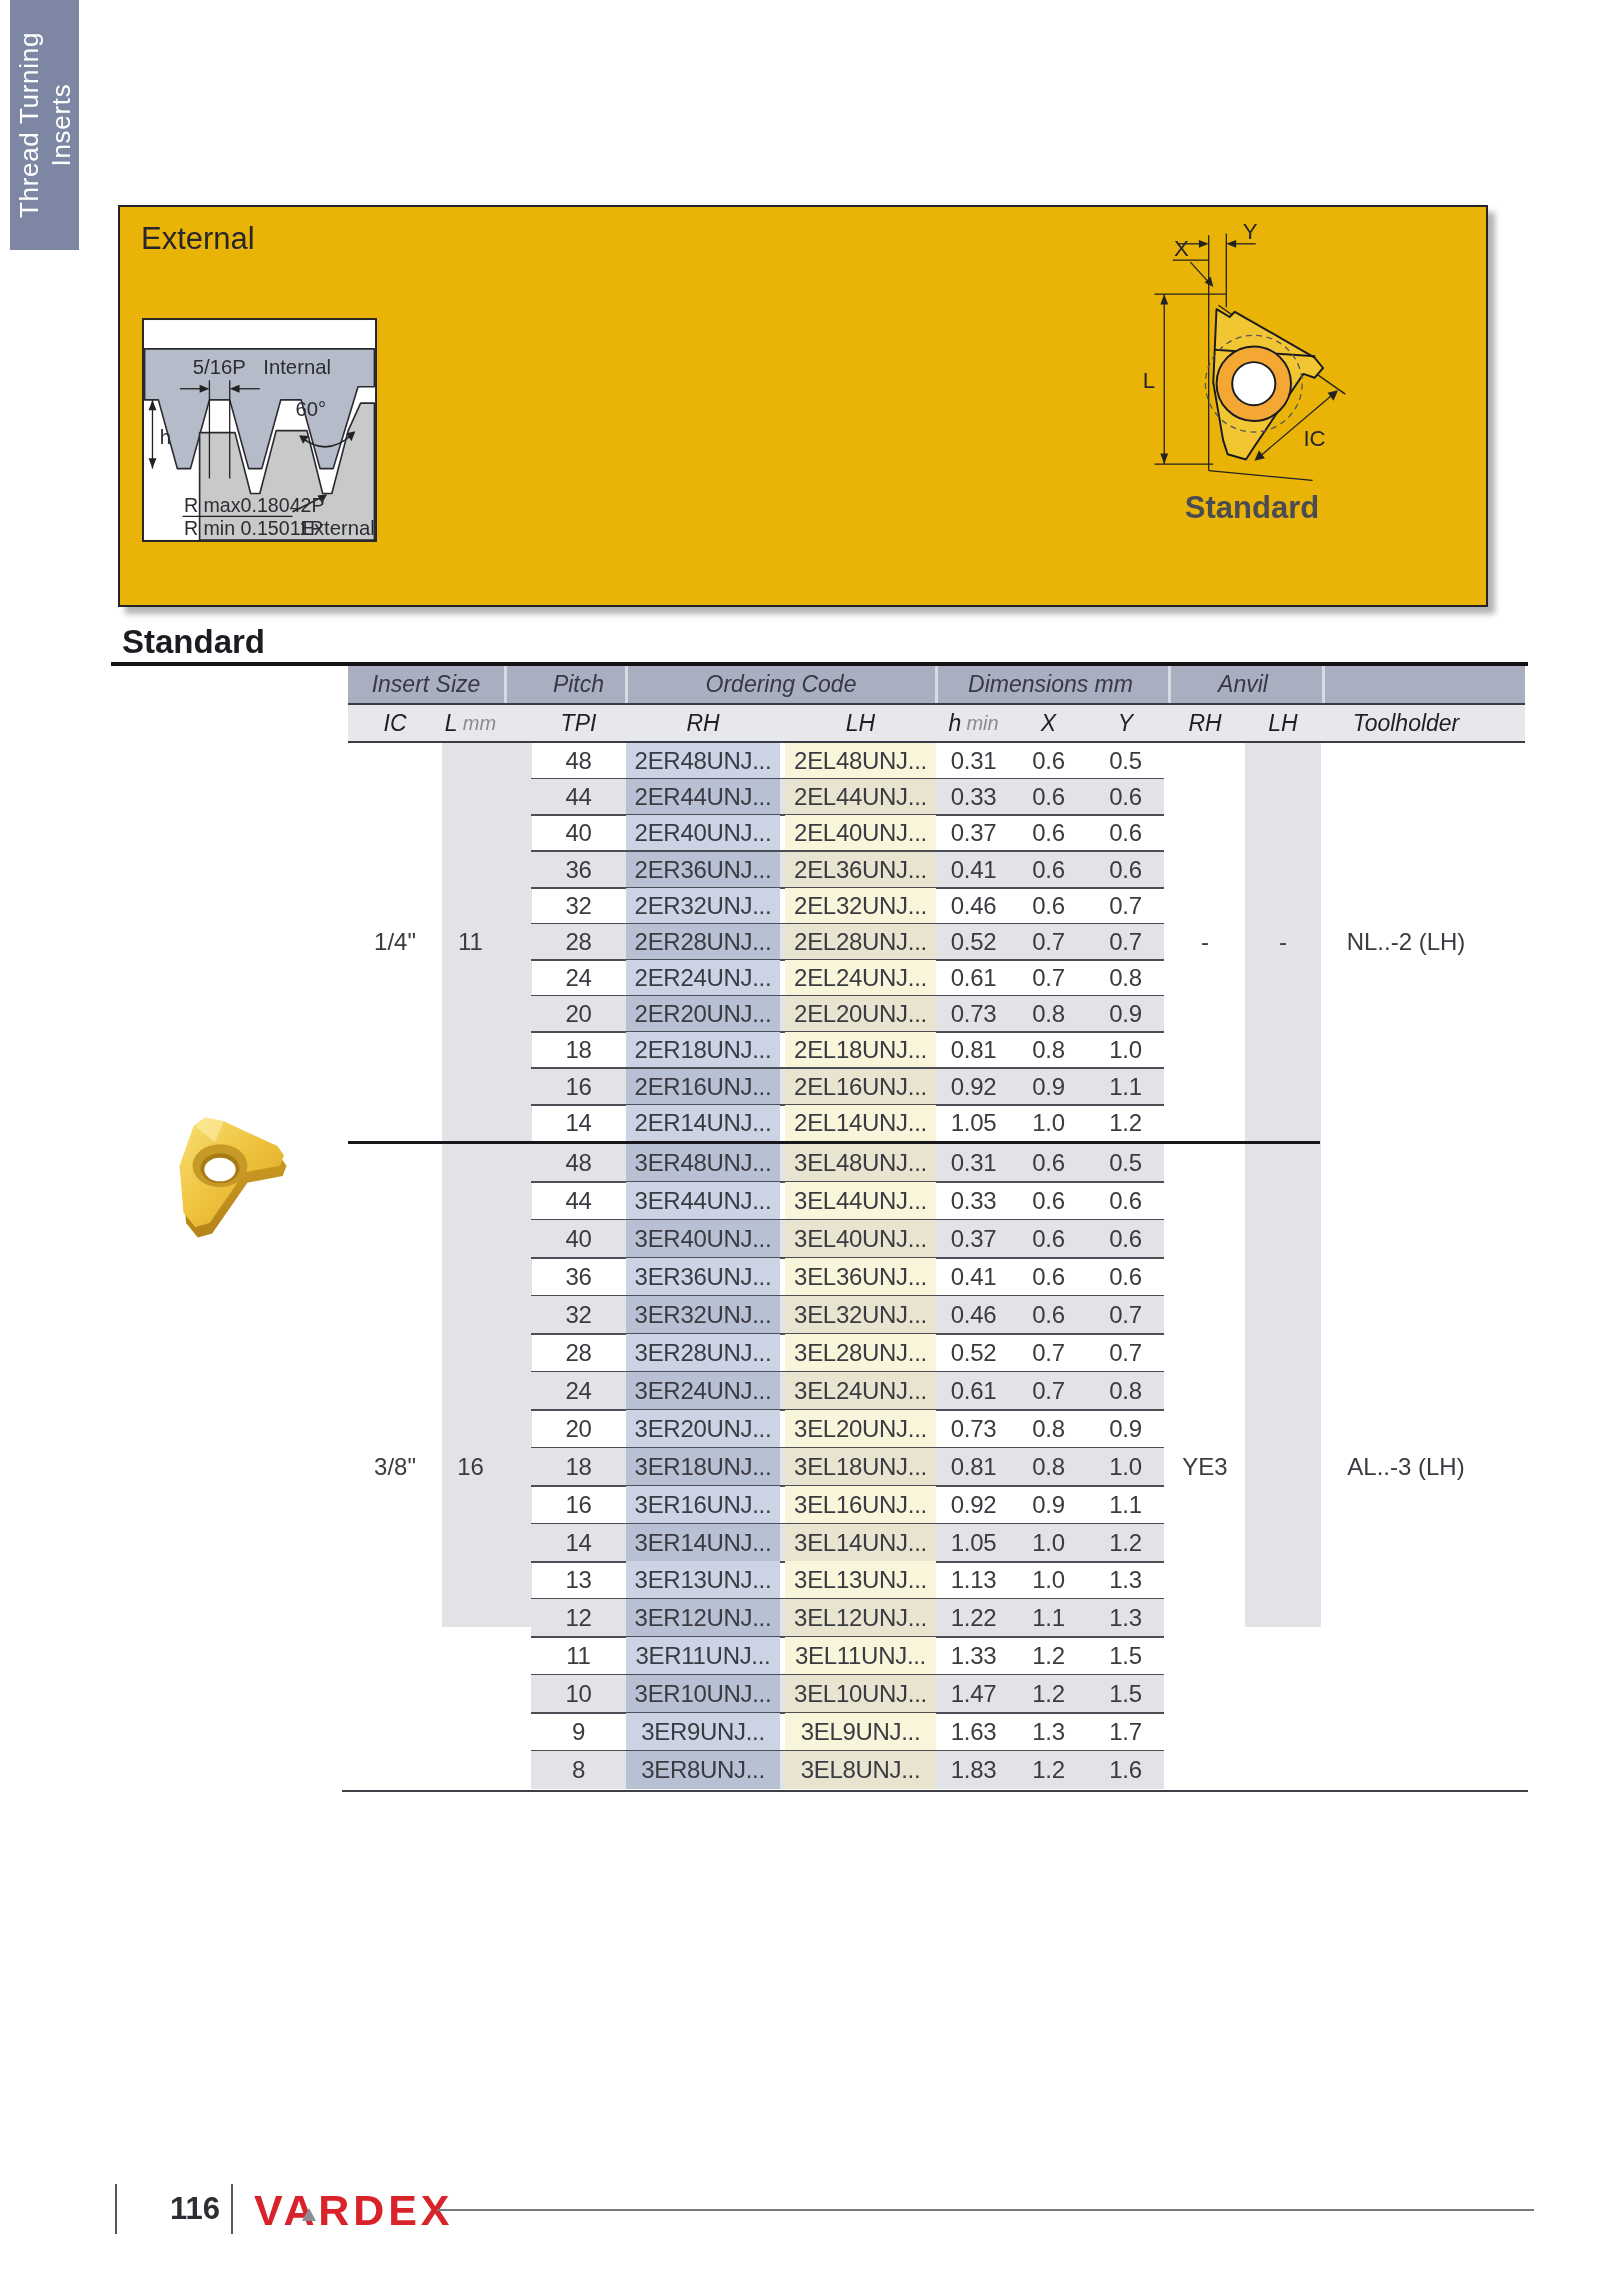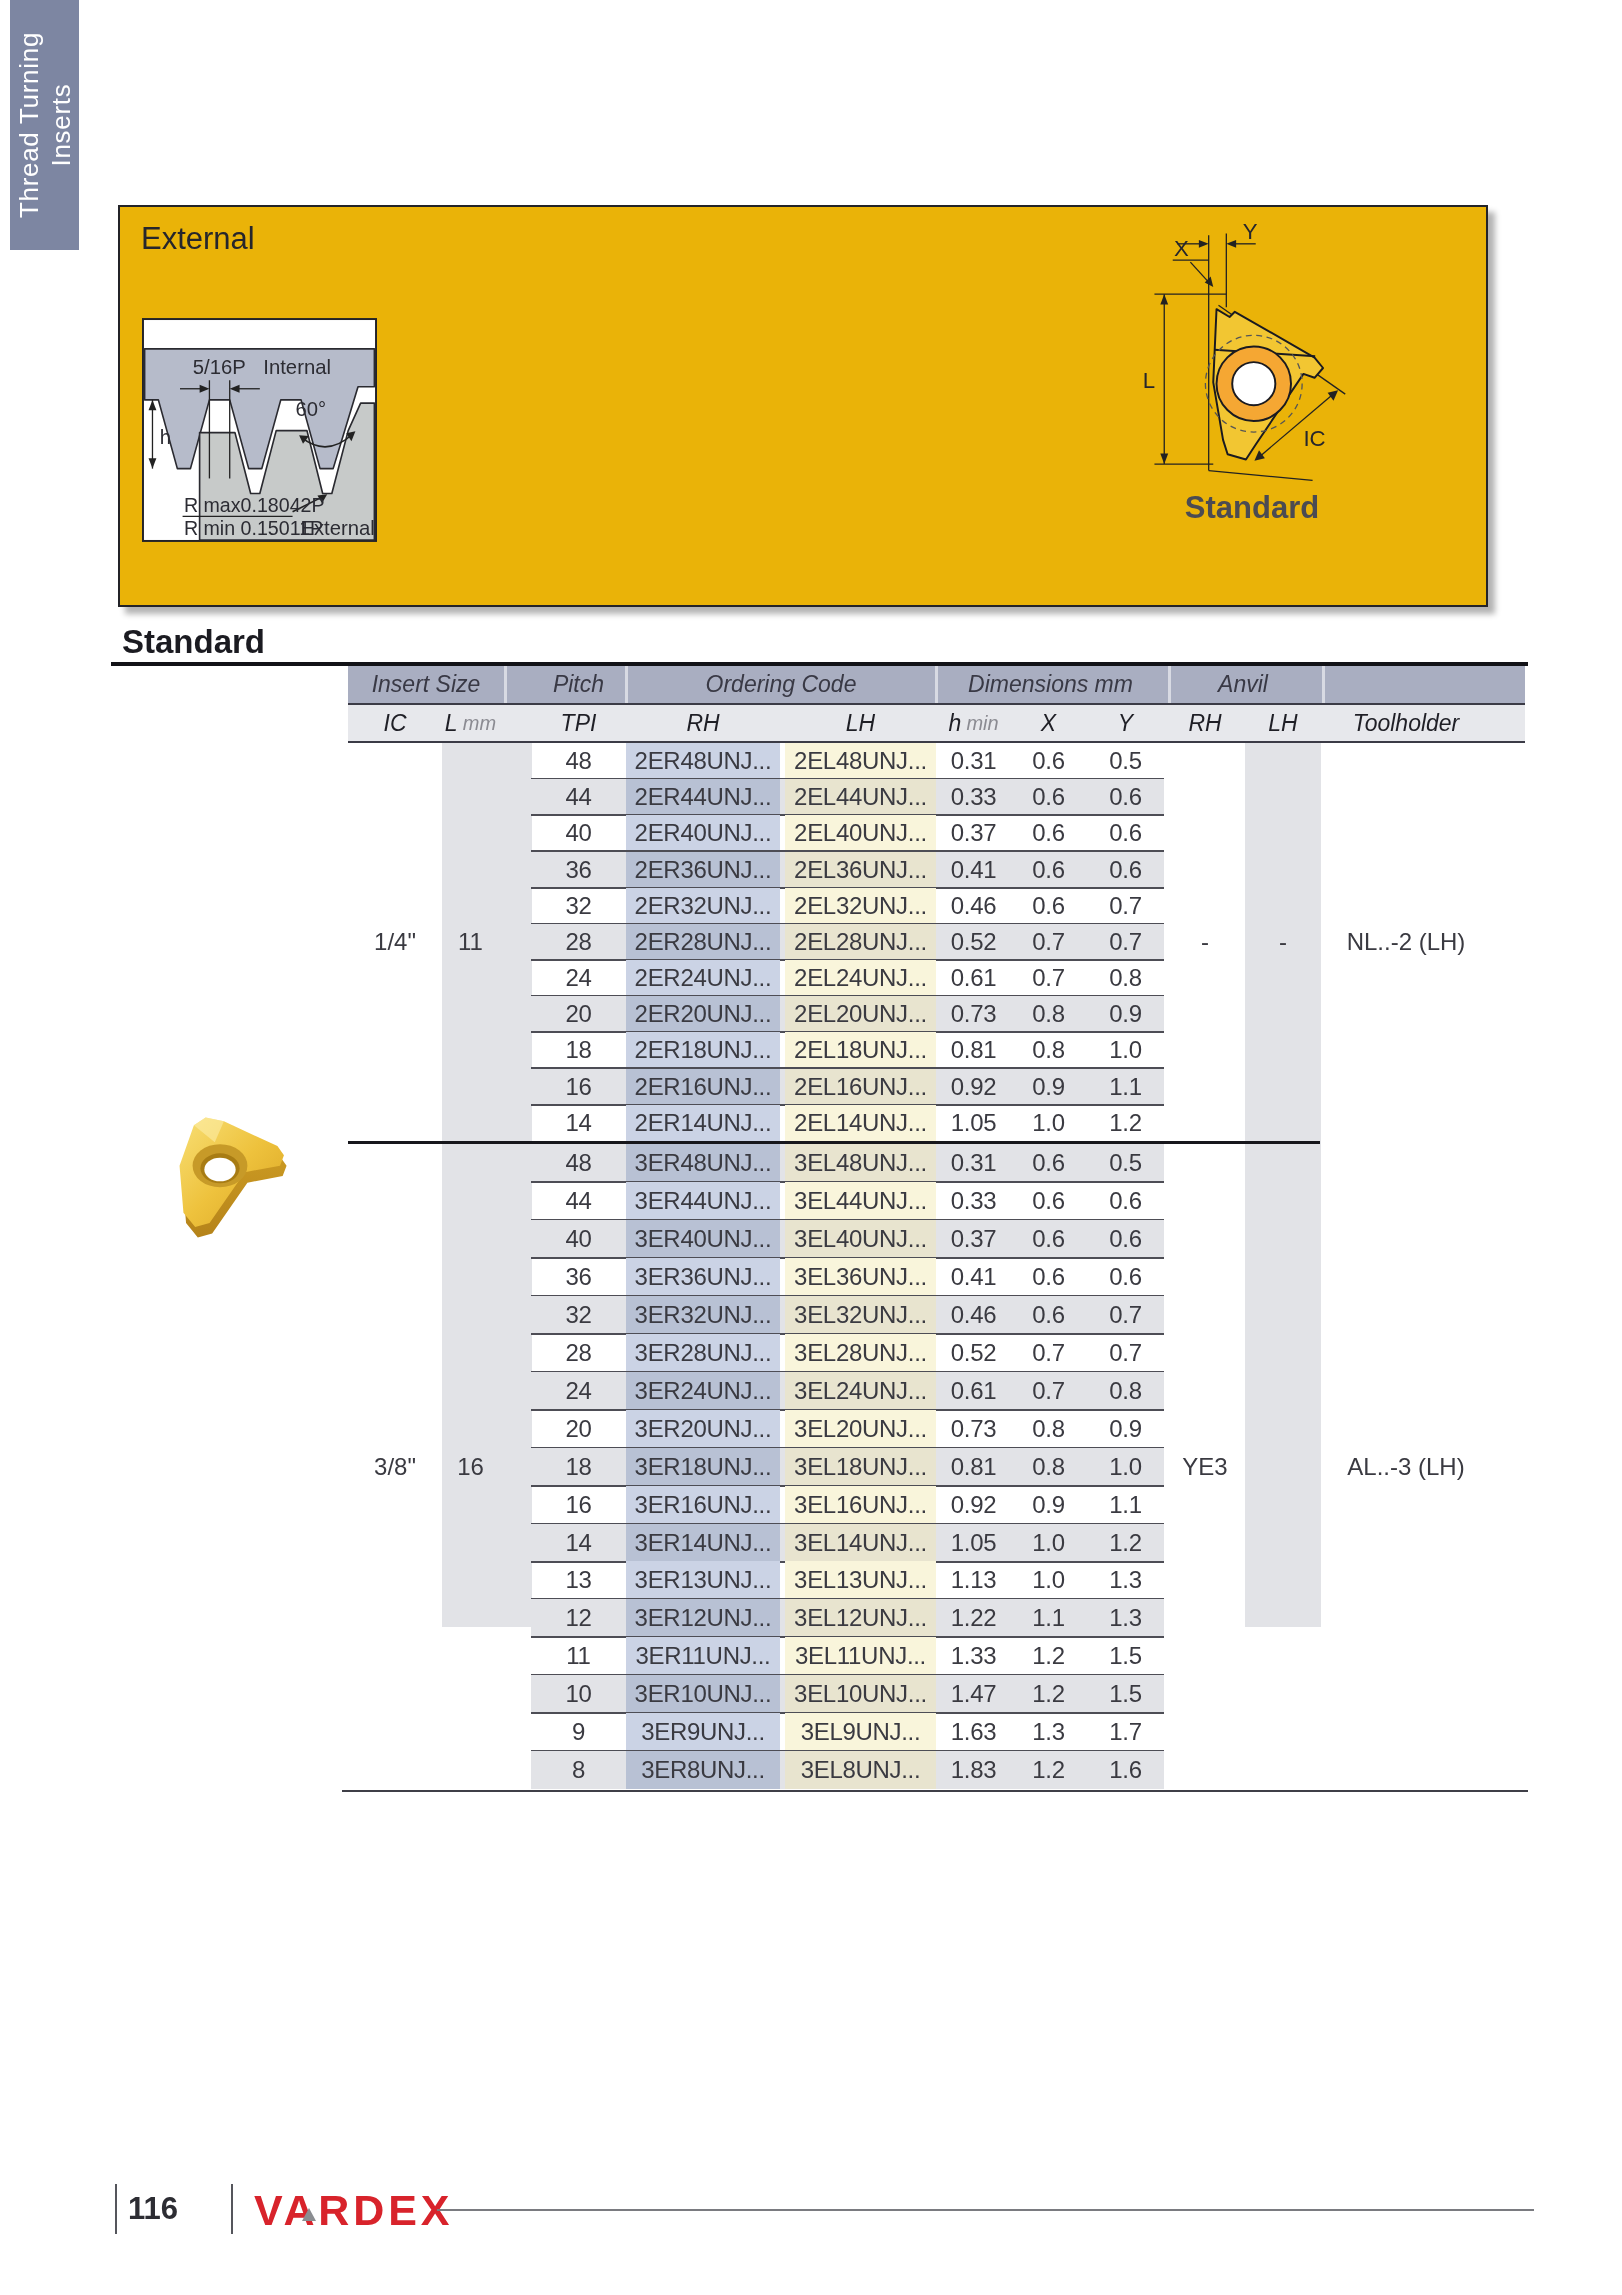--- a/index.html
+++ b/index.html
@@ -64,21 +64,21 @@
   .g-l{left:80px;width:85px;}
   .g-arh{left:817px;width:80px;}
   .g-alh{left:897px;width:76px;}
   .g-th{left:973px;width:170px;}
   .gsep{position:absolute;left:0;top:398px;width:972px;height:3.3px;background:#17171c;z-index:3;}
   .rule-bottom{position:absolute;left:342px;top:1790px;width:1186px;height:2px;background:#3f3f47;}
   
   .insert-photo{position:absolute;left:143px;top:1108px;}
   
   .fbar{position:absolute;width:2px;height:50px;background:#55565c;top:2184px;}
-  .fpage{position:absolute;left:128px;top:2191px;width:92px;text-align:left;
+  .fpage{position:absolute;left:128px;top:2191px;width:92px;text-align:right;
          font-size:31px;font-weight:bold;color:#2d2d33;}
   .flogo{position:absolute;left:254px;top:2186px;font-size:43px;font-weight:bold;
          color:#d8232b;letter-spacing:3.9px;font-stretch:expanded;}
   .flogo .a-tri{position:absolute;left:48px;top:22px;width:0;height:0;
          border-left:7.9px solid transparent;border-right:7.9px solid transparent;
          border-bottom:13px solid #8a8d91;}
   .fline{position:absolute;left:437px;top:2209px;width:1097px;height:2px;background:#7a7b80;}
   svg text{font-family:"Liberation Sans", sans-serif;}
 </style>
 </head>

